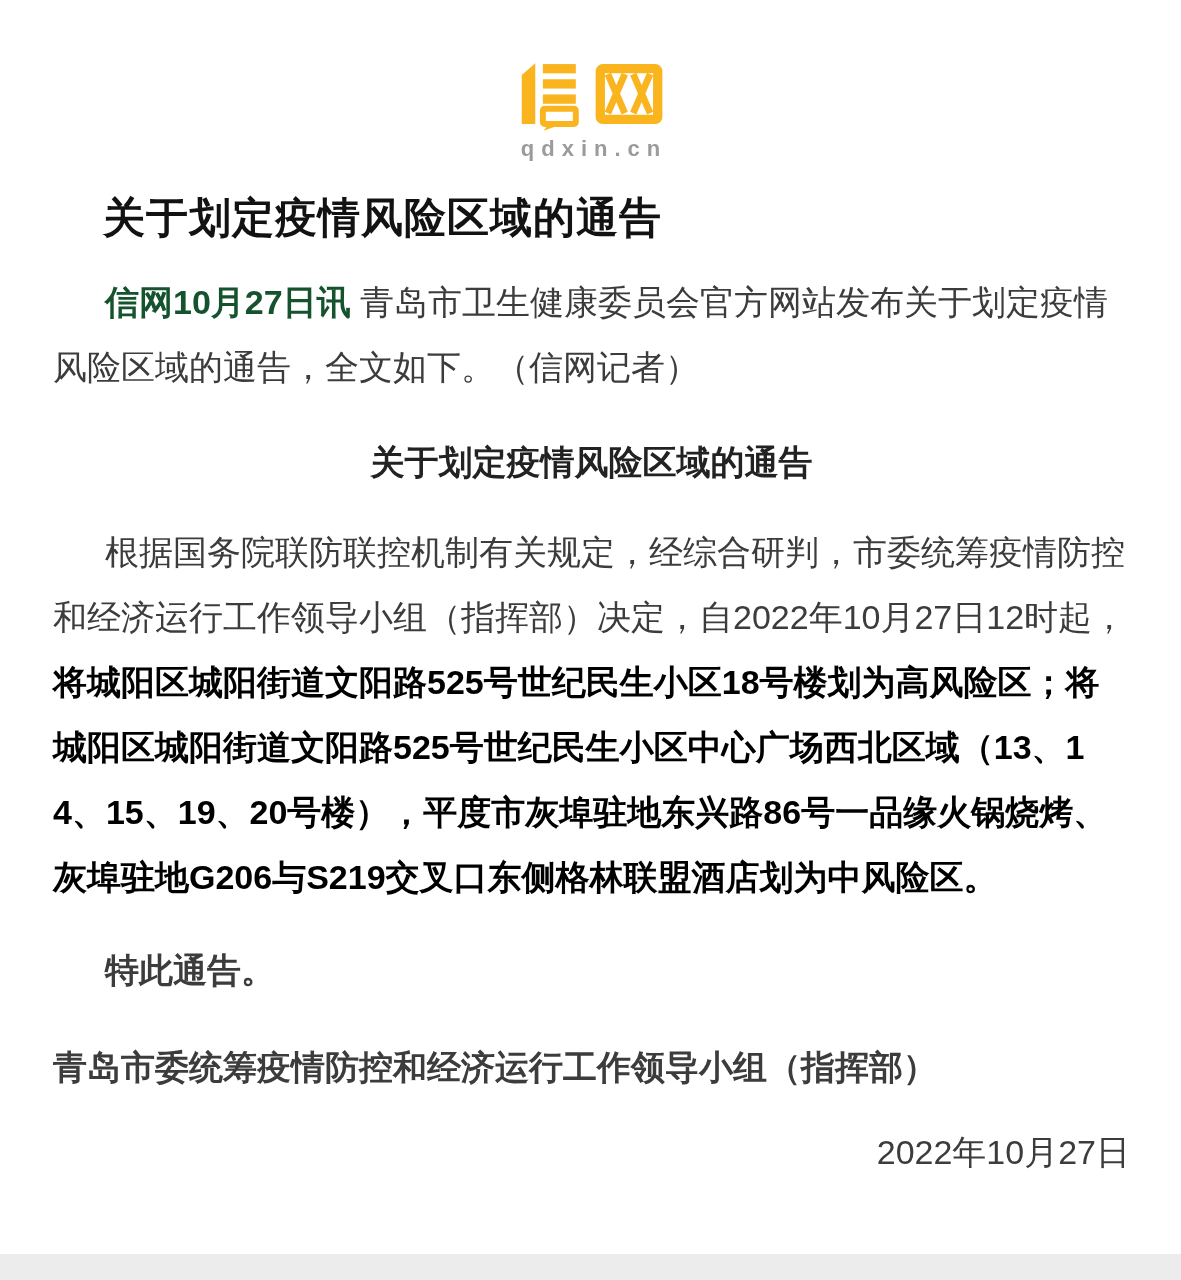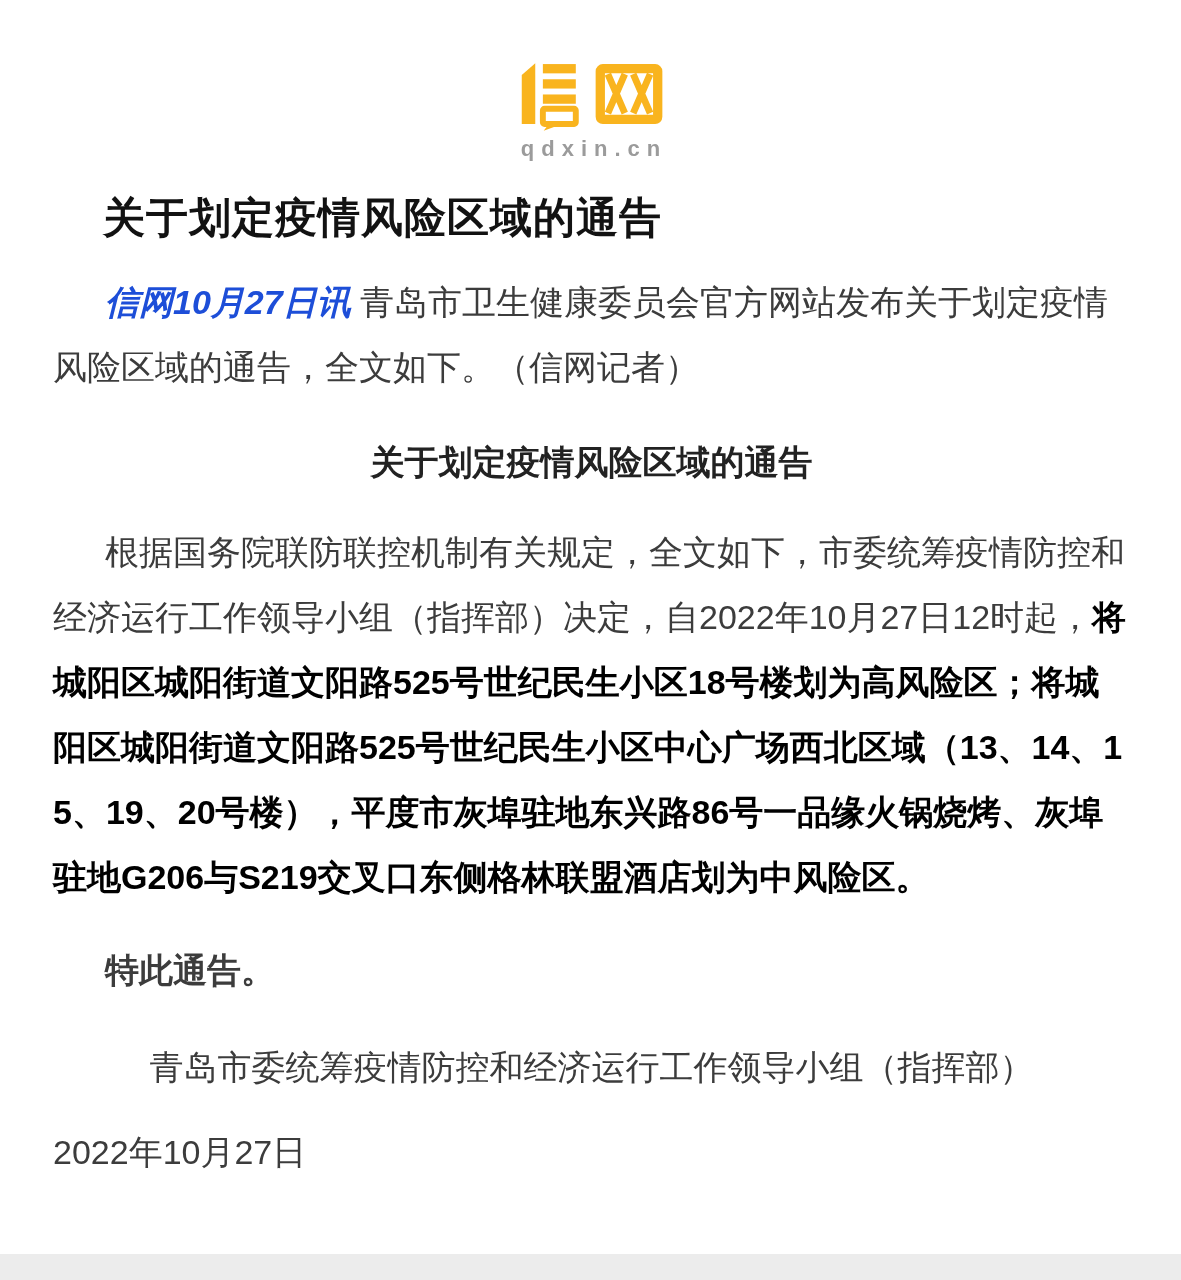--- a/index.html
+++ b/index.html
@@ -28,32 +28,32 @@
     line-height:65px;
   }
   .page-title {
     margin:30px 0 0 50px;
     font-size:42px; line-height:52px;
     font-weight:700; color:#121212;
     letter-spacing:1px;
   }
   .para { margin:0; word-break:break-all; }
   .lead-paragraph   { margin-top:26px; text-indent:52px; }
-  .lead-paragraph strong { font-weight:700; color:#1d4ed8;font-style:italic; }
+  .lead-paragraph strong { font-weight:700; color:#14532d; }
   .notice-heading {
     margin:32px 0 0 0;
     text-align:center;
     font-size:34px; line-height:60px;
     font-weight:700; color:#222222;
   }
   .body-paragraph { margin-top:28px; text-indent:52px; }
   .body-paragraph strong { font-weight:700; color:#000000; }
   .closing-line   { margin-top:28px; text-indent:52px;font-weight:bold; }
-  .signature-line { margin-top:32px; text-align:center; }
-  .date-line      { margin-top:20px; }
+  .signature-line { margin-top:32px; text-align:left;font-weight:bold; }
+  .date-line      { margin-top:20px; text-align:right; }
   
   .bottom-bar {
     position:absolute; left:0; bottom:0;
     width:100%; height:35px;
     background:#ECECEC;
   }
 </style>
 </head>
 <body>
 
@@ -82,21 +82,21 @@
   </header>
 
   <article>
 
     <h1 class="page-title">关于划定疫情风险区域的通告</h1>
 
     <p class="para lead-paragraph"><strong>信网10月27日讯</strong><span> 青岛市卫生健康委员会官方网站发布关于划定疫情风险区域的通告，全文如下。（信网记者）</span></p>
 
     <h2 class="notice-heading">关于划定疫情风险区域的通告</h2>
 
-    <p class="para body-paragraph"><span>根据国务院联防联控机制有关规定，全文如下，市委统筹疫情防控和经济运行工作领导小组（指挥部）决定，自2022年10月27日12时起，</span><strong>将城阳区城阳街道文阳路525号世纪民生小区18号楼划为高风险区；将城阳区城阳街道文阳路525号世纪民生小区中心广场西北区域（13、14、15、19、20号楼），平度市灰埠驻地东兴路86号一品缘火锅烧烤、灰埠驻地G206与S219交叉口东侧格林联盟酒店划为中风险区。</strong></p>
+    <p class="para body-paragraph"><span>根据国务院联防联控机制有关规定，经综合研判，市委统筹疫情防控和经济运行工作领导小组（指挥部）决定，自2022年10月27日12时起，</span><strong>将城阳区城阳街道文阳路525号世纪民生小区18号楼划为高风险区；将城阳区城阳街道文阳路525号世纪民生小区中心广场西北区域（13、14、15、19、20号楼），平度市灰埠驻地东兴路86号一品缘火锅烧烤、灰埠驻地G206与S219交叉口东侧格林联盟酒店划为中风险区。</strong></p>
 
     <p class="para closing-line">特此通告。</p>
 
     <p class="para signature-line">青岛市委统筹疫情防控和经济运行工作领导小组（指挥部）</p>
 
     <p class="para date-line">2022年10月27日</p>
 
   </article>
 
   <footer class="bottom-bar"></footer>

